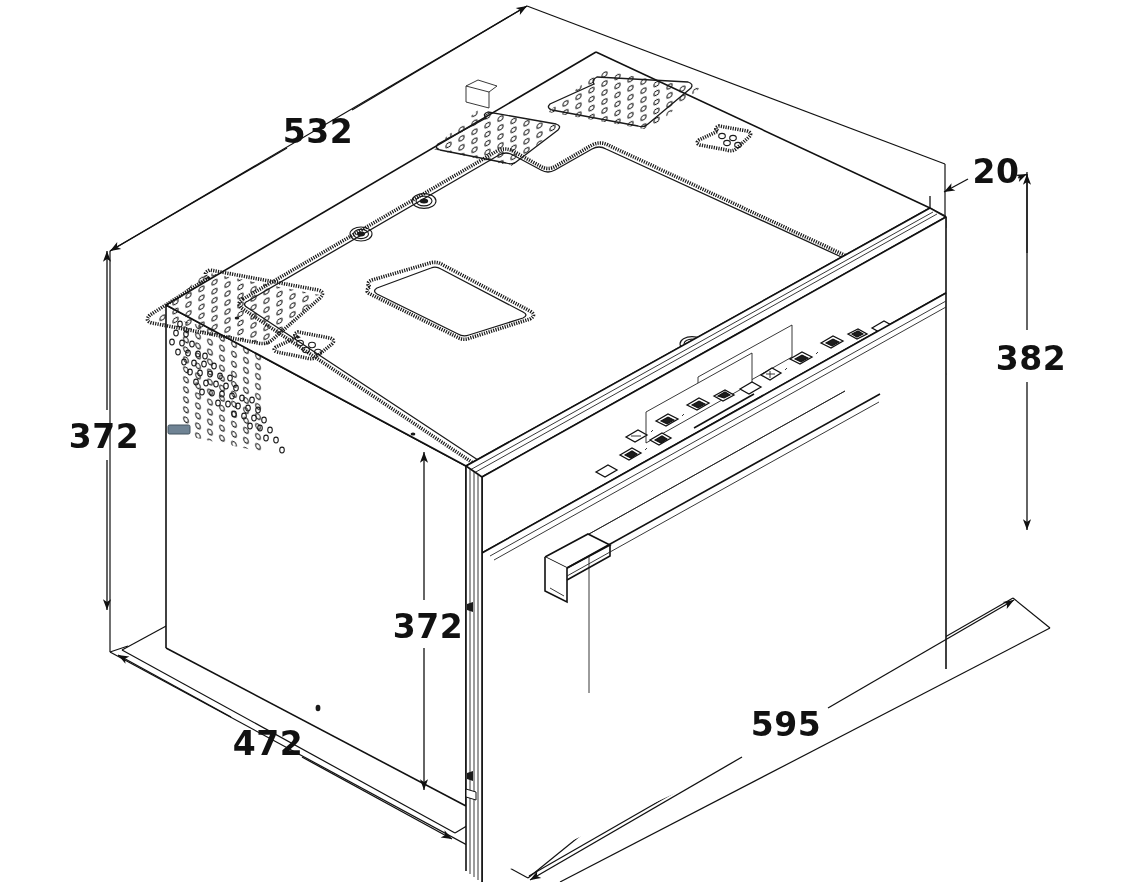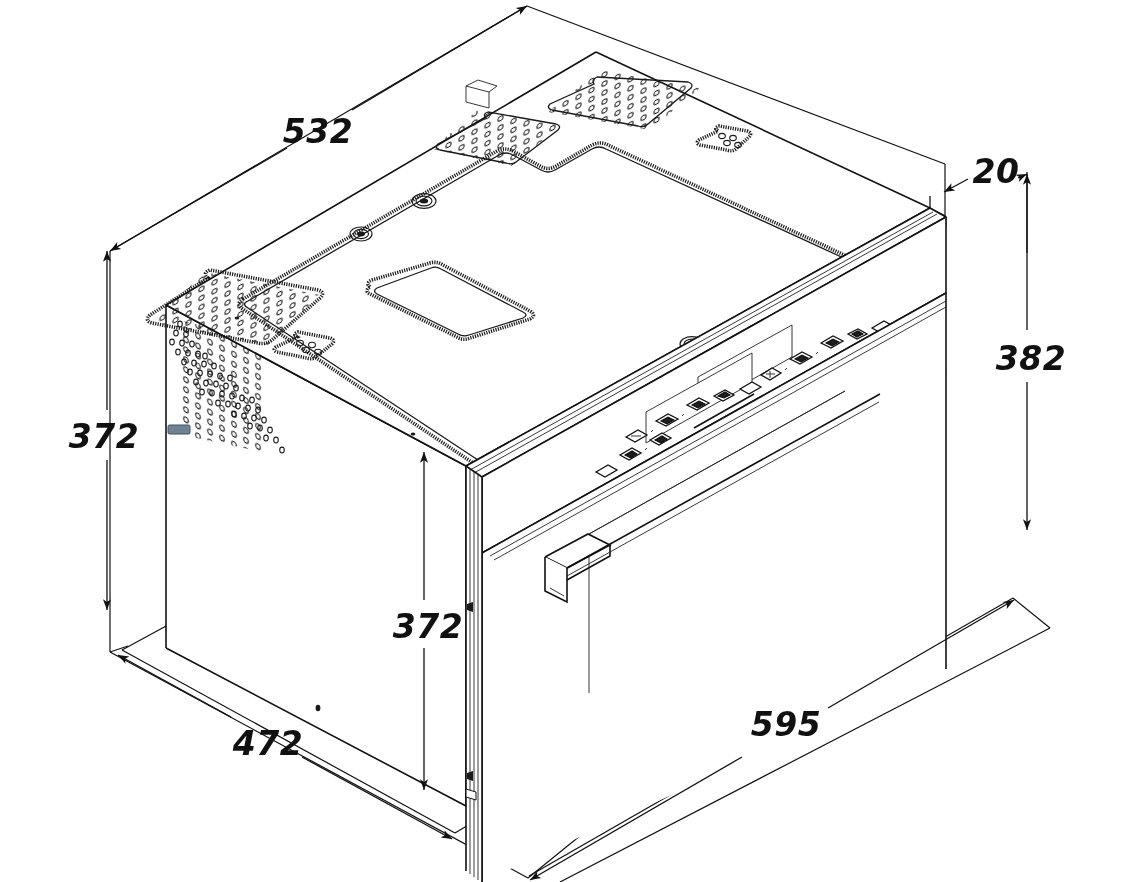--- a/index.html
+++ b/index.html
@@ -12,21 +12,20 @@
     height: 882px;
     position: relative;
     overflow: hidden;
     font-family: "DejaVu Sans", sans-serif;
   }
   #stage {
     position: absolute;
     left: 0; top: 0;
     width: 1122px;
     height: 882px;
-    font-style: italic;
   }
   svg#drawing {
     display: block;
     width: 1122px;
     height: 882px;
   }
   .dim-text {
     font-family: "DejaVu Sans", sans-serif;
     font-weight: bold;
     fill: #111111;

